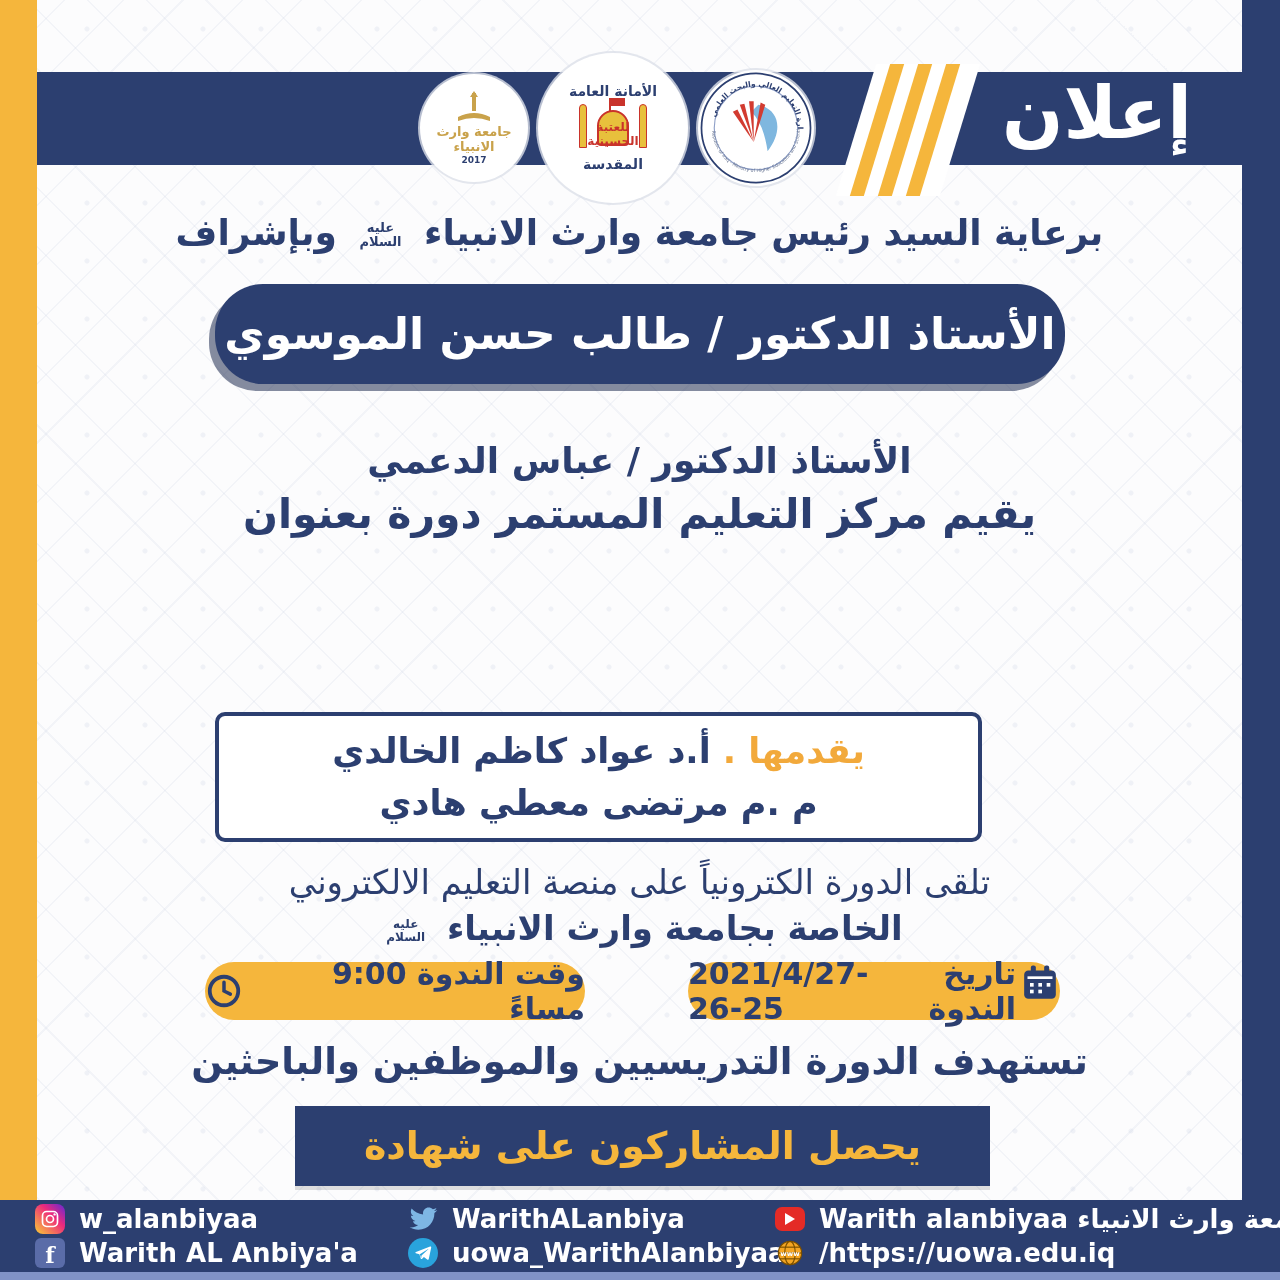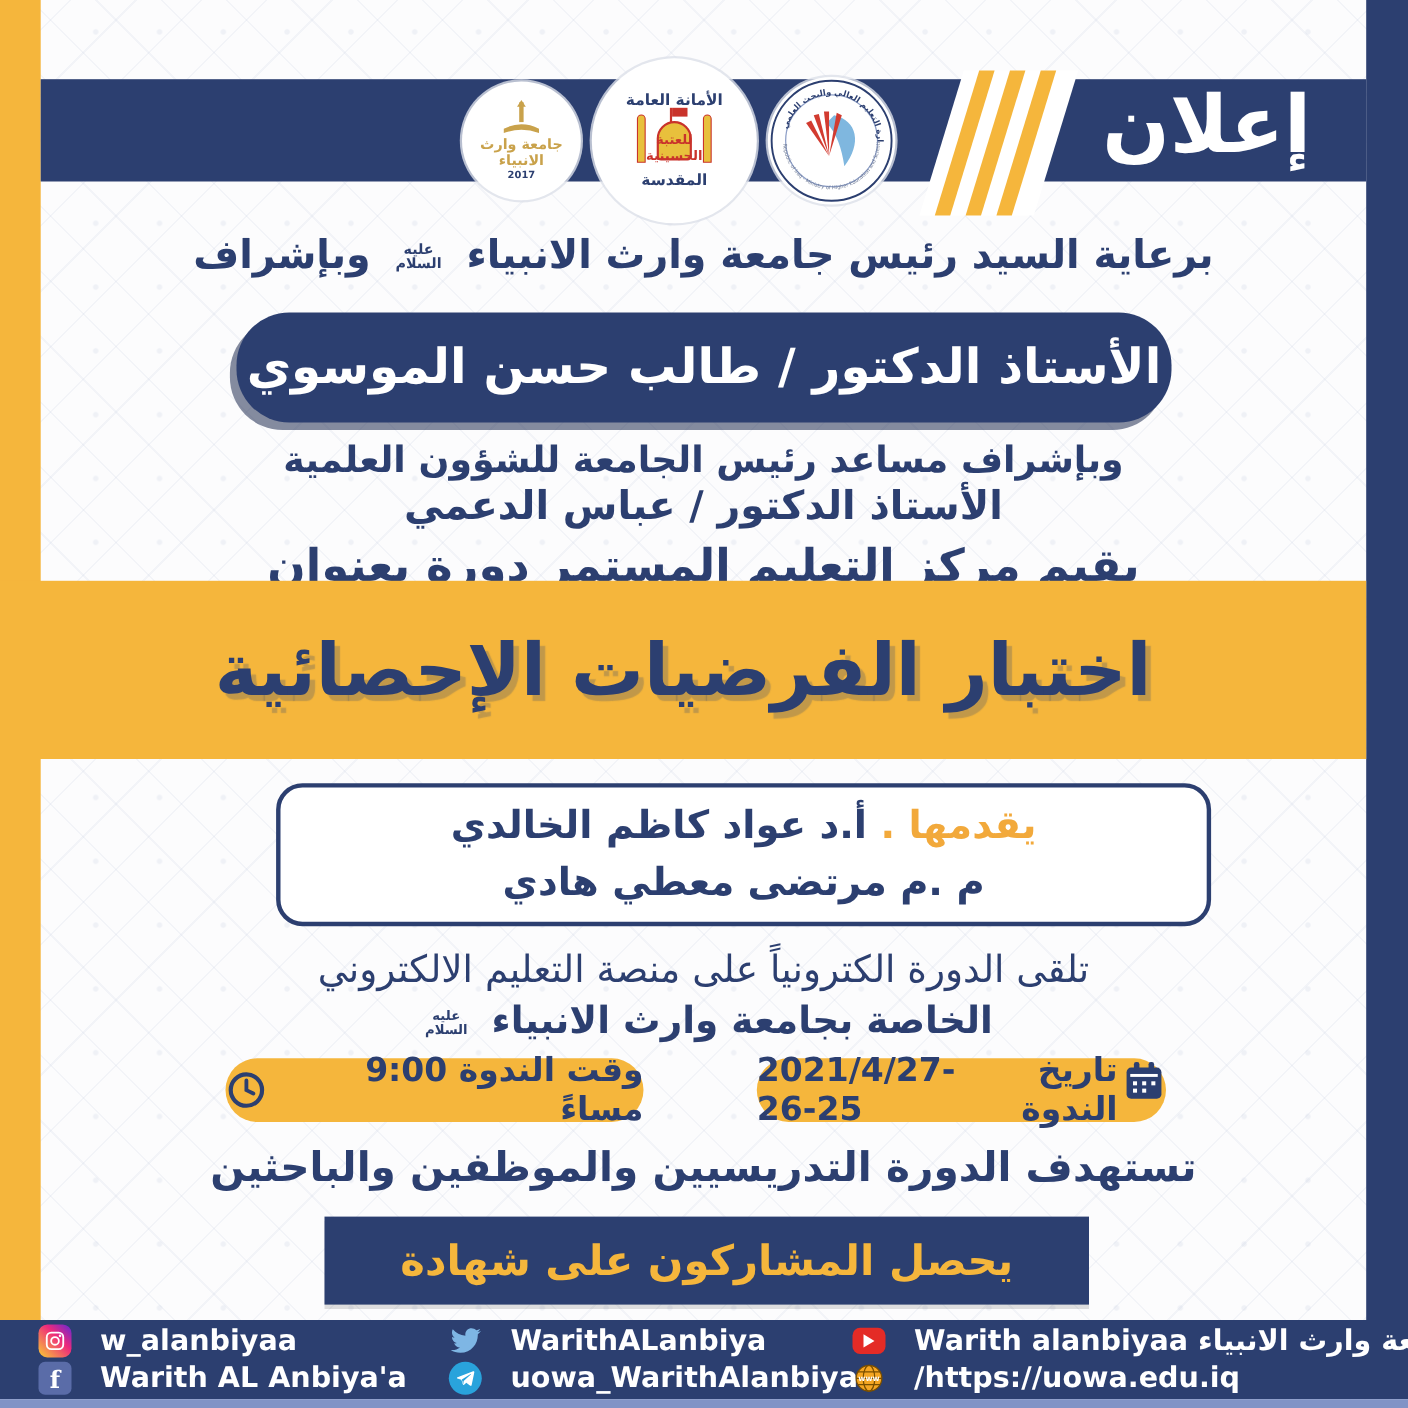--- a/index.html
+++ b/index.html
@@ -63,23 +63,23 @@
 
   .sup1 { top:398px; font-size:33px; font-weight:bold; }
   .sup2 { top:440px; font-size:36px; font-weight:bold;text-align:center; }
   .sup3 { top:490px; font-size:41px; font-weight:bold; }
 
   .course-band { position:absolute; left:0; top:528px; width:1242px; height:162px; background:#F5B63C;
     display:flex; align-items:center; justify-content:center; }
   .course-band h2 { color:#2C3F70; font-size:66px; font-weight:bold; direction:rtl;
     text-shadow:5px 5px 1px rgba(96,96,96,.35); }
 
-  .presenters-box { position:absolute; left:215px; top:712px; width:850px; height:130px;
-    background:#ffffff; border:4px solid #2C3F70; border-radius:24px;
-    display:flex; flex-direction:column; align-items:center; justify-content:center; gap:12px; direction:rtl;margin-left:36px; }
+  .presenters-box { position:absolute; left:215px; top:712px; width:767px; height:130px;
+    background:#ffffff; border:4px solid #2C3F70; border-radius:10px;
+    display:flex; flex-direction:column; align-items:center; justify-content:center; gap:12px; direction:rtl; }
   .presenters-box .row { font-size:35px; font-weight:bold; color:#2C3F70; }
   .presenters-box .lbl { color:#F2A93B; }
 
   .plat1 { top:862px; font-size:34px; font-weight:normal; }
   .plat2 { top:908px; font-size:34px; font-weight:bold; }
   .plat2 .salam { font-size:12px; }
 
   .pill { position:absolute; top:962px; height:58px; background:#F5B63C; border-radius:29px;
     display:flex; align-items:center; justify-content:center; gap:10px; direction:rtl;
     color:#2C3F70; font-size:30px; font-weight:bold; }
@@ -93,21 +93,21 @@
 
   .certificate-box { position:absolute; left:295px; top:1106px; width:695px; height:80px;
     background:#2C3F70; box-shadow:0 4px 0 rgba(0,0,0,.12);
     color:#F5B63C; font-size:38px; font-weight:bold; text-align:center; line-height:80px; direction:rtl; }
 
   
   .footer { position:absolute; left:0; top:1200px; width:1280px; height:72px; background:#2C3F70; z-index:6; }
   .footer-underline { position:absolute; left:0; top:1272px; width:1280px; height:8px; background:#8193C6; z-index:6; }
   .fcol { position:absolute; top:4px; display:flex; flex-direction:column; gap:4px; }
   .fcol1 { left:35px; width:370px; } .fcol2 { left:408px; width:362px; } .fcol3 { left:775px; width:500px; }
-  .frow { display:flex; align-items:center; gap:26px; height:30px; color:#ffffff;
+  .frow { display:flex; align-items:center; gap:14px; height:30px; color:#ffffff;
           font-size:26px; font-weight:bold; white-space:nowrap; }
   .sicon { width:30px; height:30px; flex:0 0 30px; display:flex; align-items:center; justify-content:center; }
   .ig-bg { width:30px; height:30px; border-radius:8px; background:linear-gradient(45deg,#F9CE34,#EE2A7B 60%,#6228D7);
            display:flex; align-items:center; justify-content:center; }
   .fb-bg { width:30px; height:30px; border-radius:6px; background:#5A6CA8; color:#fff; font-size:22px;
            font-weight:bold; display:flex; align-items:flex-end; justify-content:center; font-family:"DejaVu Serif", serif; }
   .yt-bg { width:32px; height:24px; border-radius:7px; background:#E42B26; display:flex; align-items:center; justify-content:center; }
   .yt-tri { width:0; height:0; border-left:10px solid #fff; border-top:6px solid transparent; border-bottom:6px solid transparent; }
   .tg-bg { width:30px; height:30px; border-radius:50%; background:#29A3DC; display:flex; align-items:center; justify-content:center; }
 </style>
@@ -178,27 +178,23 @@
     <span>برعاية السيد رئيس جامعة وارث الانبياء</span>
     <span class="salam">
       <span>عليه</span>
         <span>السلام</span>
     </span>
     <span>وبإشراف</span>
   </p>
 
   <div class="name-banner">الأستاذ الدكتور / طالب حسن الموسوي</div>
 
-  <p class="c-line sup1">وبإشراف مساعد رئيس الجامعة للشؤون العلمية</p>
   <p class="c-line sup2">الأستاذ الدكتور / عباس الدعمي</p>
   <p class="c-line sup3">يقيم مركز التعليم المستمر دورة بعنوان</p>
 
-  <div class="course-band">
-    <h2>اختبار الفرضيات الإحصائية</h2>
-  </div>
 
   <div class="presenters-box">
     <div class="row">
       <span class="lbl">يقدمها .</span>
       <span>أ.د عواد كاظم الخالدي</span>
     </div>
     <div class="row">
       <span>م .م مرتضى معطي هادي</span>
     </div>
   </div>

